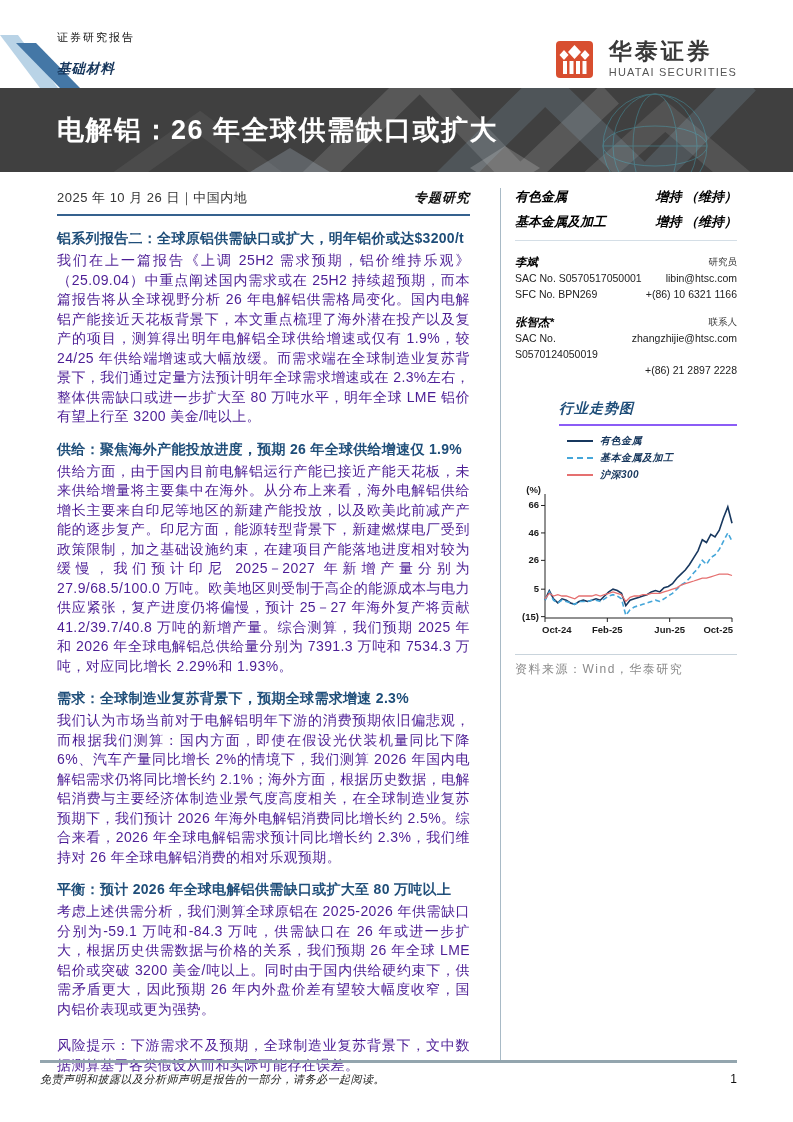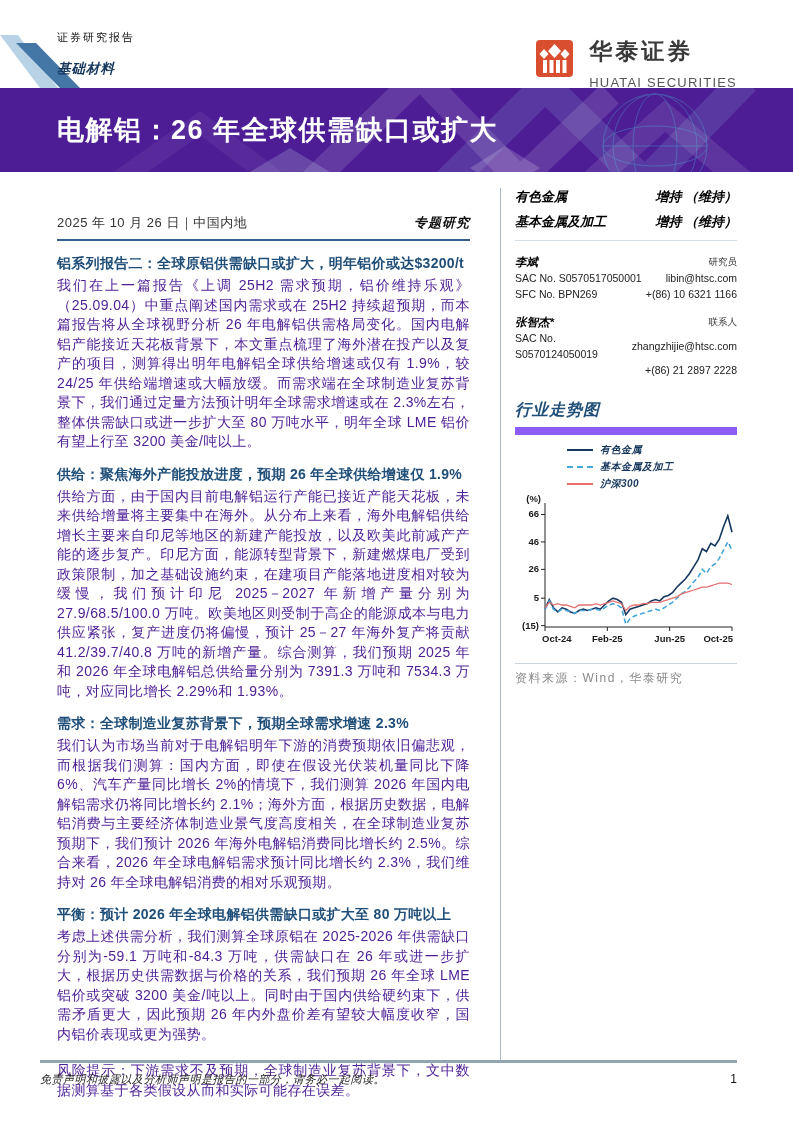--- a/index.html
+++ b/index.html
@@ -5,52 +5,52 @@
   * { margin:0; padding:0; box-sizing:border-box; }
   html,body { background:#ffffff; }
   body {
     position:relative; width:793px; height:1122px; overflow:hidden;
     font-family:"Liberation Sans", sans-serif; color:#1a1a1a;
   }
   
   .corner-deco { position:absolute; left:0; top:35px; }
   .report-type { position:absolute; left:57px; top:30px; font-size:11px; letter-spacing:2px; color:#111; }
   .sector { position:absolute; left:57px; top:60px; font-size:13.5px; font-weight:bold; font-style:italic; color:#16365C; letter-spacing:1px; }
-  .brand { position:absolute; right:56px; top:40px; display:flex; align-items:flex-start; gap:16px; }
+  .brand { position:absolute; right:56px; top:40px; display:flex; align-items:flex-end; gap:16px; }
   .brand-text { display:flex; flex-direction:column; }
   .brand-cn { font-size:23px; font-weight:bold; color:#3a3a3a; letter-spacing:3px; line-height:1; }
-  .brand-en { font-size:13px; color:#555; letter-spacing:1.2px; margin-top:12px; }
-  
-  .banner { position:absolute; left:0; top:88px; width:793px; height:84px; background:#4c1d95; overflow:hidden; }
+  .brand-en { font-size:11px; color:#555; letter-spacing:1.2px; margin-top:3px; }
+  
+  .banner { position:absolute; left:0; top:88px; width:793px; height:84px; background:#404040; overflow:hidden; }
   .banner-deco { position:absolute; left:0; top:0; }
   .banner-title { position:absolute; left:57px; top:50%; transform:translateY(-50%); color:#ffffff;
     font-size:27px; font-weight:bold; letter-spacing:1.5px; white-space:nowrap; }
   
   .main { position:absolute; left:57px; top:188px; width:680px; height:872px; display:flex; }
   .col-left { width:413px; margin-right:30px; }
   .col-right { flex:1; border-left:1px solid #A8BAC6; padding-left:14px; }
   
   .research-label { font-size:14px; font-weight:bold; font-style:italic; color:#16365C; letter-spacing:1px; }
-  .date-row { display:flex; justify-content:space-between; align-items:baseline; margin-top:26px; padding-bottom:7px; border-bottom:2px solid #35618E; }
+  .date-row { display:flex; justify-content:space-between; align-items:baseline; margin-top:1px; padding-bottom:7px; border-bottom:2px solid #35618E; }
   .date-line { font-size:13px; color:#333; letter-spacing:0.5px; }
   .report-category { font-size:13px; font-weight:bold; font-style:italic; color:#111; letter-spacing:1px; }
   .section { margin-top:13px; }
   .section h2 { font-size:14px; font-weight:bold; color:#1F4E79; letter-spacing:0.3px; line-height:19px; margin-bottom:3px; }
   .section p, .risk { font-size:14px; line-height:19.5px; color:#4c1d95; text-align:justify; letter-spacing:0.4px; }
   .risk { margin-top:17px; }
   
   .ratings { padding-bottom:9px; border-bottom:1px solid #D4DEE6; }
   .rating-row { display:flex; justify-content:space-between; font-size:13px; font-weight:bold; font-style:italic; color:#000; margin-bottom:7px; }
   .analysts { margin-top:13px; }
   .analyst { margin-bottom:12px; }
-  .an-row { display:flex; justify-content:space-between; align-items:center; font-size:10.5px; color:#222; line-height:16px; }
+  .an-row { display:flex; justify-content:space-between; align-items:flex-start; font-size:10.5px; color:#222; line-height:16px; }
   .an-name { font-size:11.5px; font-weight:bold; font-style:italic; color:#000; }
   .an-role { font-size:9.5px; color:#333; }
   .trend-block { margin-top:22px; }
-  .trend-title { font-size:16px; font-weight:bold; font-style:italic; color:#1F4E79; letter-spacing:1px; padding-bottom:6px; border-bottom:8px solid #8b5cf6; }
+  .trend-title { font-size:14px; font-weight:bold; font-style:italic; color:#1F4E79; letter-spacing:1px; padding-bottom:6px; border-bottom:2px solid #8b5cf6;margin-left:44px; }
   .chart-legend { margin:8px 0 0 52px; display:flex; flex-direction:column; gap:3px; }
   .legend-row { display:flex; align-items:center; gap:7px; }
   .legend-line { width:26px; height:0; display:inline-block; }
   .legend-label { font-size:10px; font-weight:600; font-style:italic; color:#16365C; letter-spacing:0.5px; }
   .trend-svg text { font-size:9.5px; font-weight:700; fill:#1a1a1a; font-family:"Liberation Sans",sans-serif; }
   .chart-source { margin-top:8px; padding-top:6px; border-top:1px solid #C9D4DC; font-size:12px; color:#8a8a8a; letter-spacing:1.5px; }
   
   .footer { position:absolute; left:40px; right:56px; top:1060px; border-top:3px solid #93A5AE; padding-top:9px;
     display:flex; justify-content:space-between; align-items:baseline; }
   .disclaimer { font-size:11px; font-style:italic; color:#222; letter-spacing:0.5px; }

